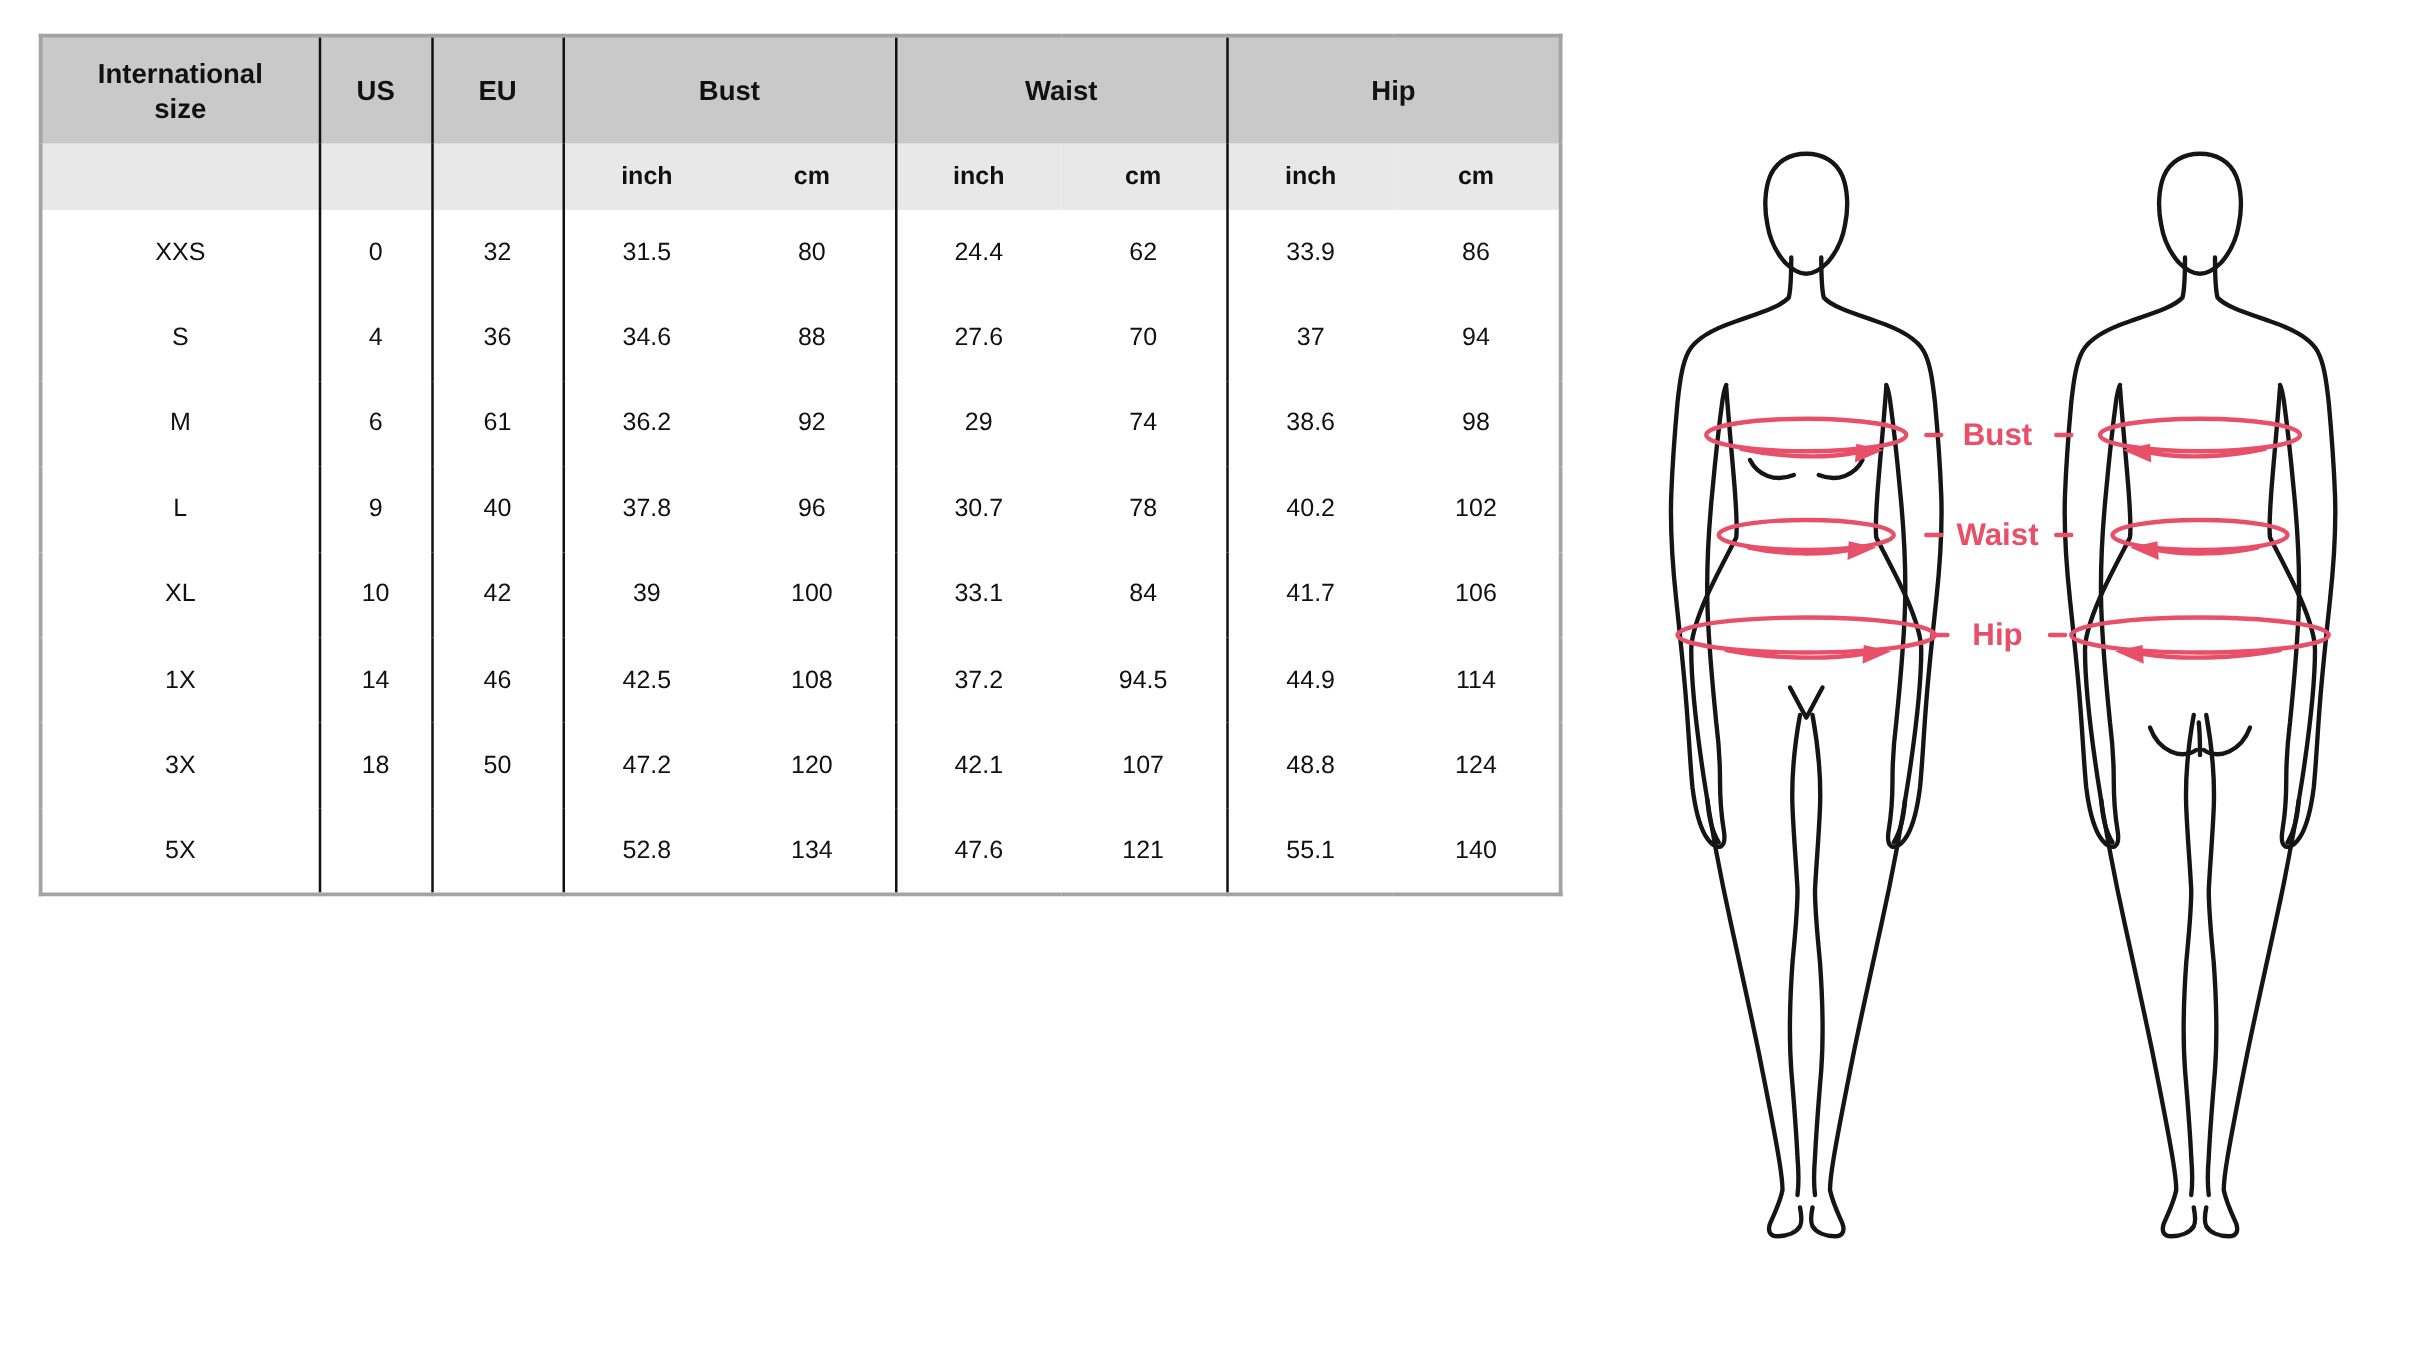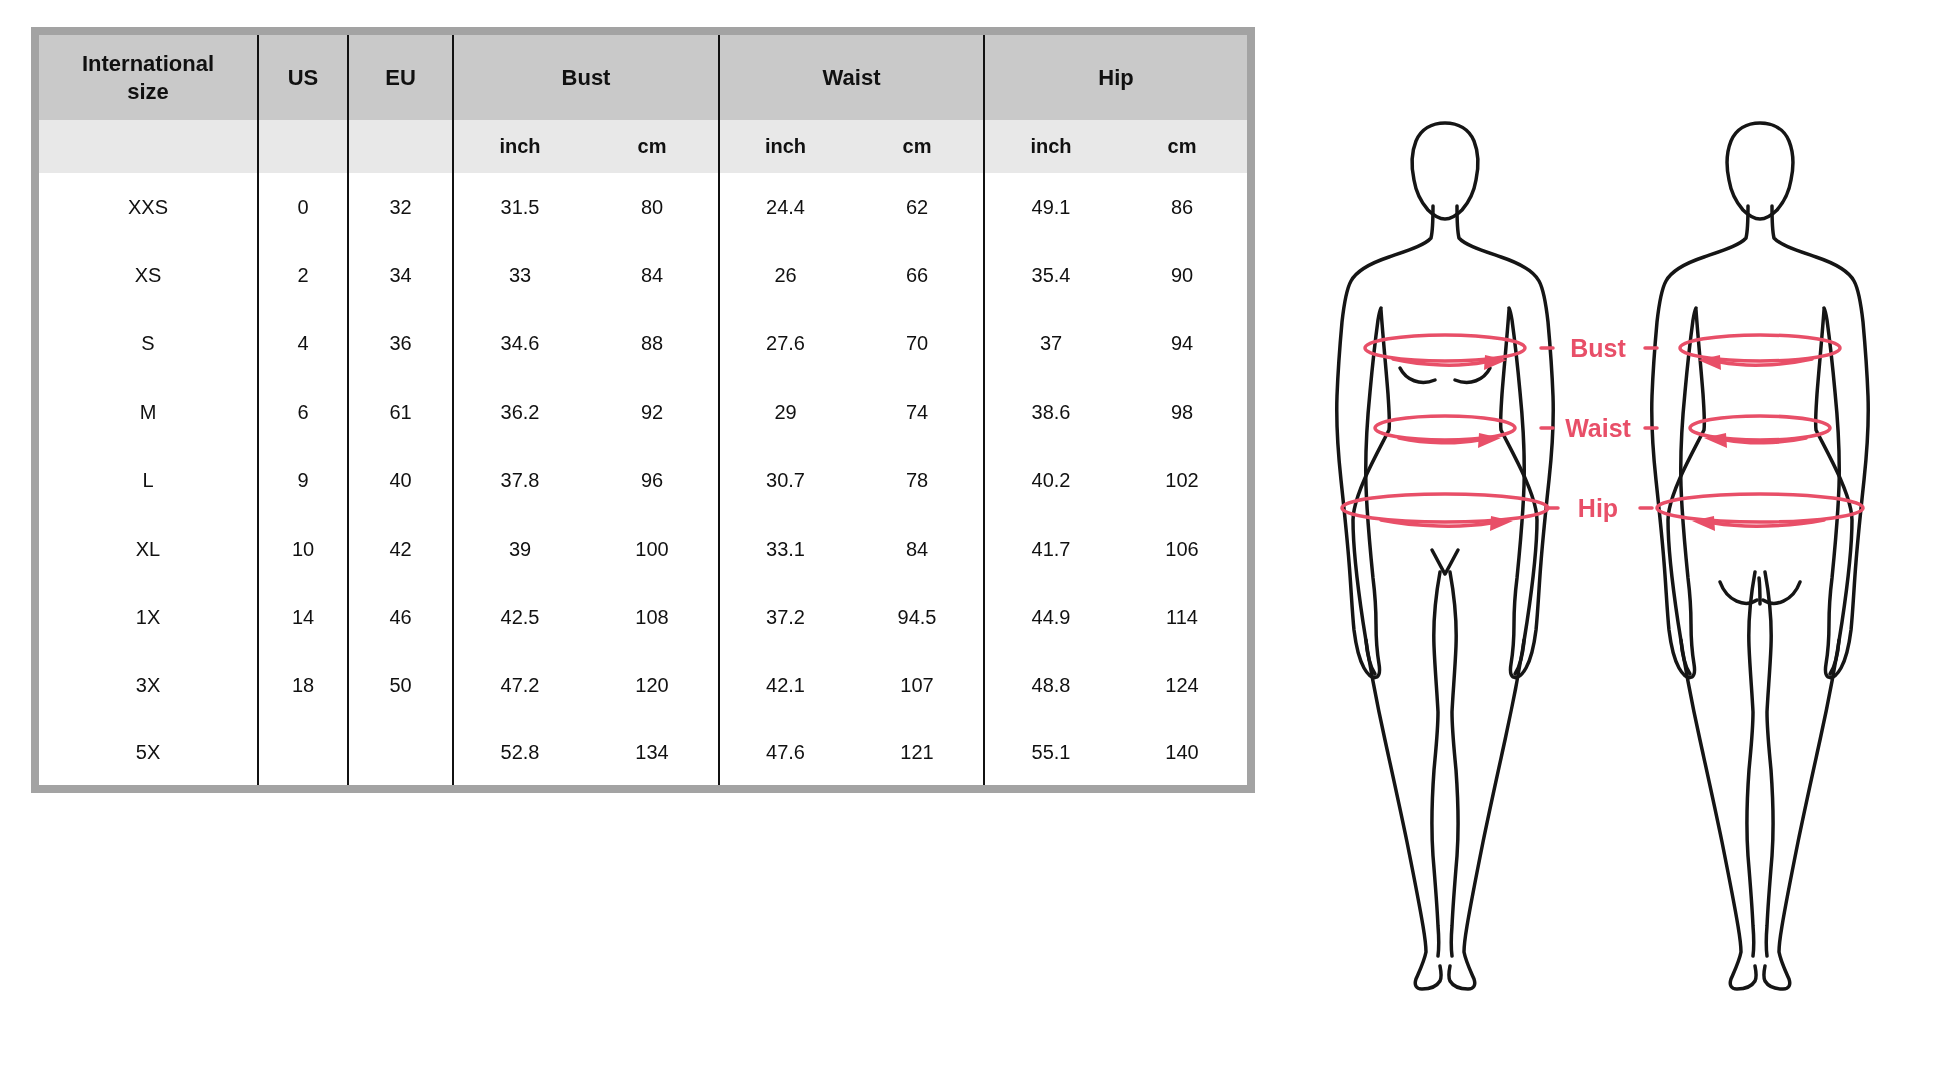--- a/index.html
+++ b/index.html
@@ -5,21 +5,21 @@
   html,body{margin:0;padding:0;background:#ffffff;}
   body{
     width:1946px;height:1083px;position:relative;overflow:hidden;
     font-family:"Liberation Sans","DejaVu Sans",sans-serif;color:#111;
   }
   
   .size-table{
     position:absolute;left:31px;top:27px;
     border-collapse:collapse;table-layout:fixed;
     width:1216px;
-    border:8px solid #a3a3a3;
+    border:3px solid #a3a3a3;
   }
   .size-table th,.size-table td{
     text-align:center;vertical-align:middle;
     padding:0;font-size:20px;font-weight:400;
   }
   .size-table thead tr.h1 th{
     height:85px;background:#c9c9c9;font-weight:700;font-size:22px;
   }
   .size-table thead tr.h2 th{
     height:53px;background:#e8e8e8;font-weight:700;font-size:20px;
@@ -79,33 +79,22 @@
   </thead>
   <tbody>
       <tr>
         <td class="gr">XXS</td>
         <td class="gr">0</td>
         <td class="gr">32</td>
         <td>31.5</td>
         <td class="gr">80</td>
         <td>24.4</td>
         <td class="gr">62</td>
-        <td>49.1</td>
+        <td>33.9</td>
         <td>86</td>
-      </tr>
-      <tr>
-        <td class="gr">XS</td>
-        <td class="gr">2</td>
-        <td class="gr">34</td>
-        <td>33</td>
-        <td class="gr">84</td>
-        <td>26</td>
-        <td class="gr">66</td>
-        <td>35.4</td>
-        <td>90</td>
       </tr>
       <tr>
         <td class="gr">S</td>
         <td class="gr">4</td>
         <td class="gr">36</td>
         <td>34.6</td>
         <td class="gr">88</td>
         <td>27.6</td>
         <td class="gr">70</td>
         <td>37</td>

